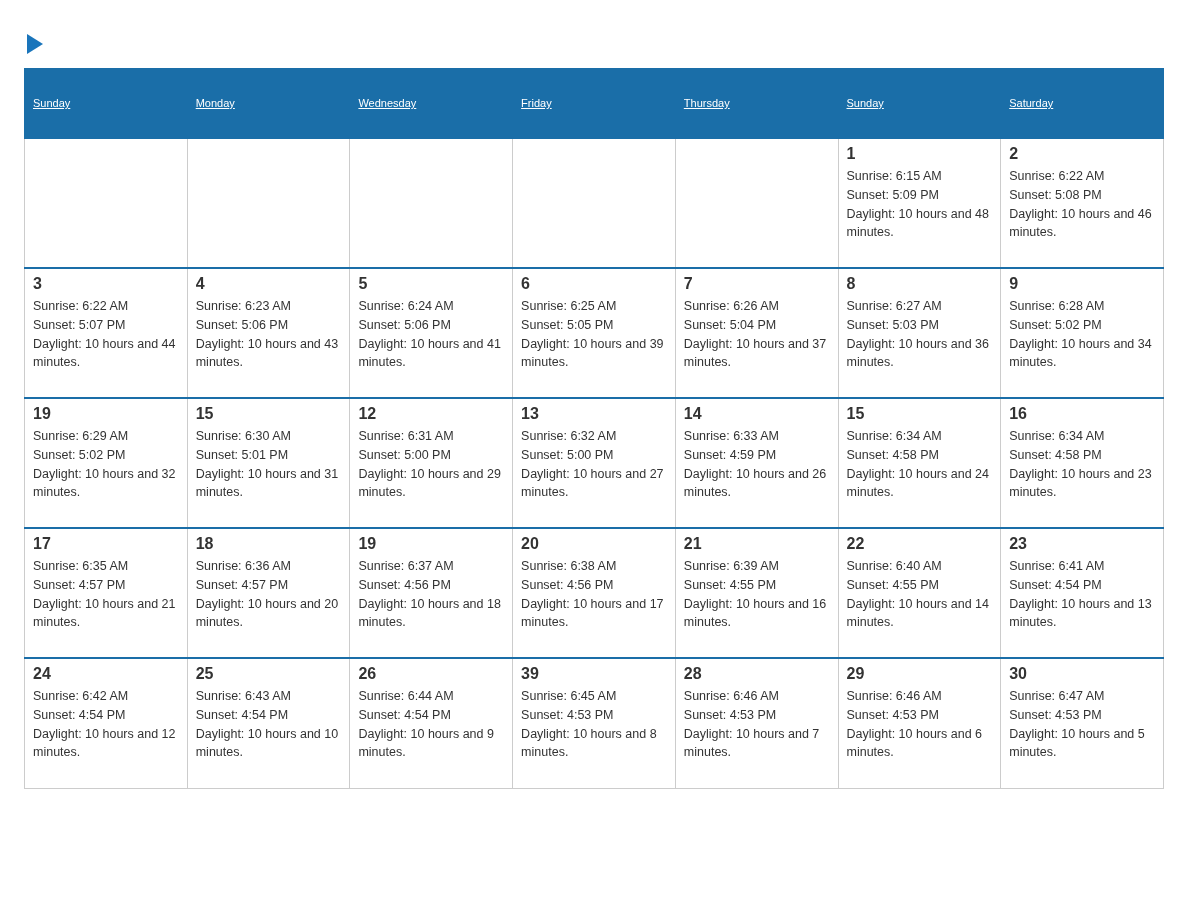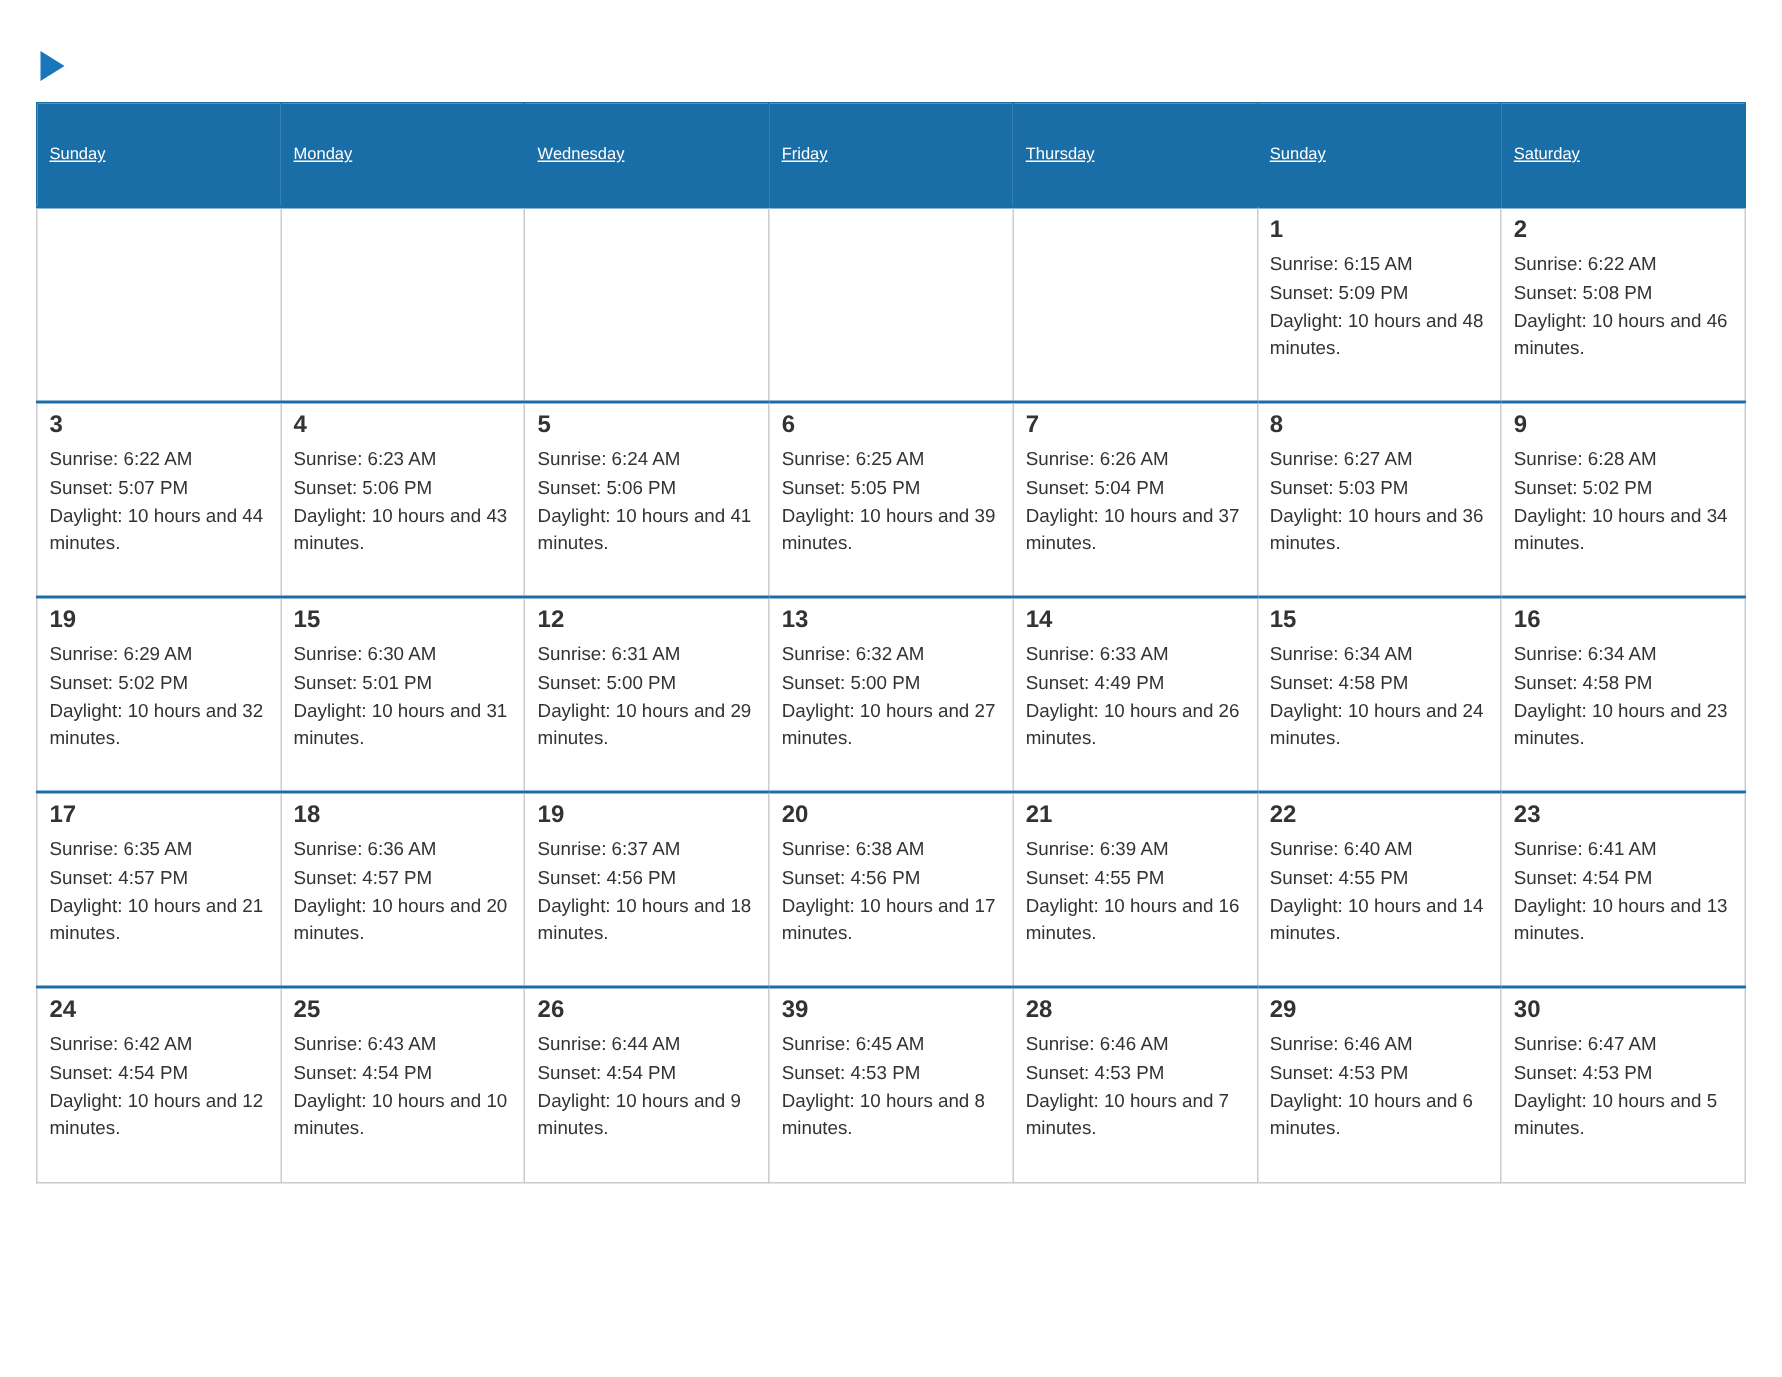--- a/index.html
+++ b/index.html
@@ -224,21 +224,21 @@
         </td>
         <td>
           <span class="day-number">13</span>
           <div class="day-info">Sunrise: 6:32 AM</div>
           <div class="day-info">Sunset: 5:00 PM</div>
           <div class="day-info">Daylight: 10 hours and 27 minutes.</div>
         </td>
         <td>
           <span class="day-number">14</span>
           <div class="day-info">Sunrise: 6:33 AM</div>
-          <div class="day-info">Sunset: 4:49 PM</div>
+          <div class="day-info">Sunset: 4:59 PM</div>
           <div class="day-info">Daylight: 10 hours and 26 minutes.</div>
         </td>
         <td>
           <span class="day-number">15</span>
           <div class="day-info">Sunrise: 6:34 AM</div>
           <div class="day-info">Sunset: 4:58 PM</div>
           <div class="day-info">Daylight: 10 hours and 24 minutes.</div>
         </td>
         <td>
           <span class="day-number">16</span>

